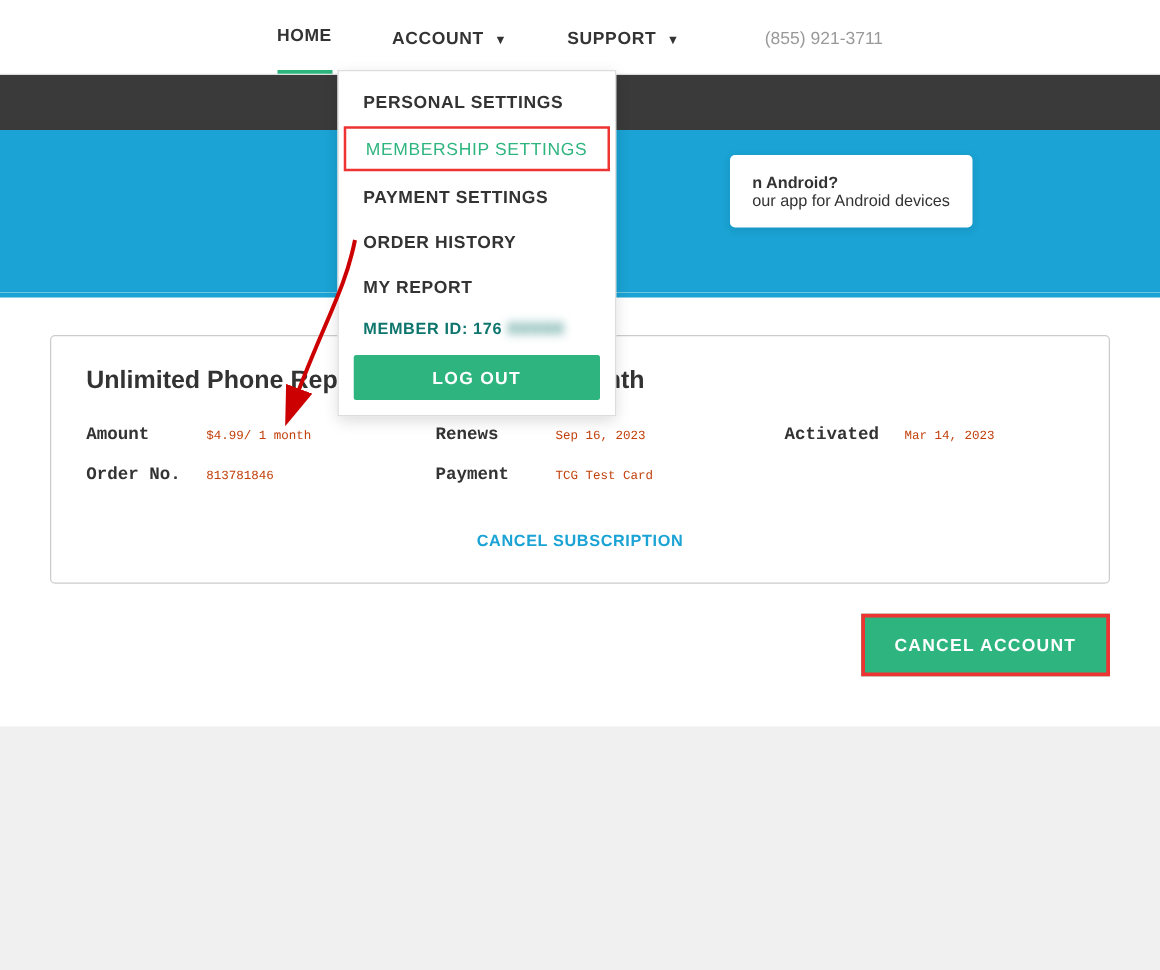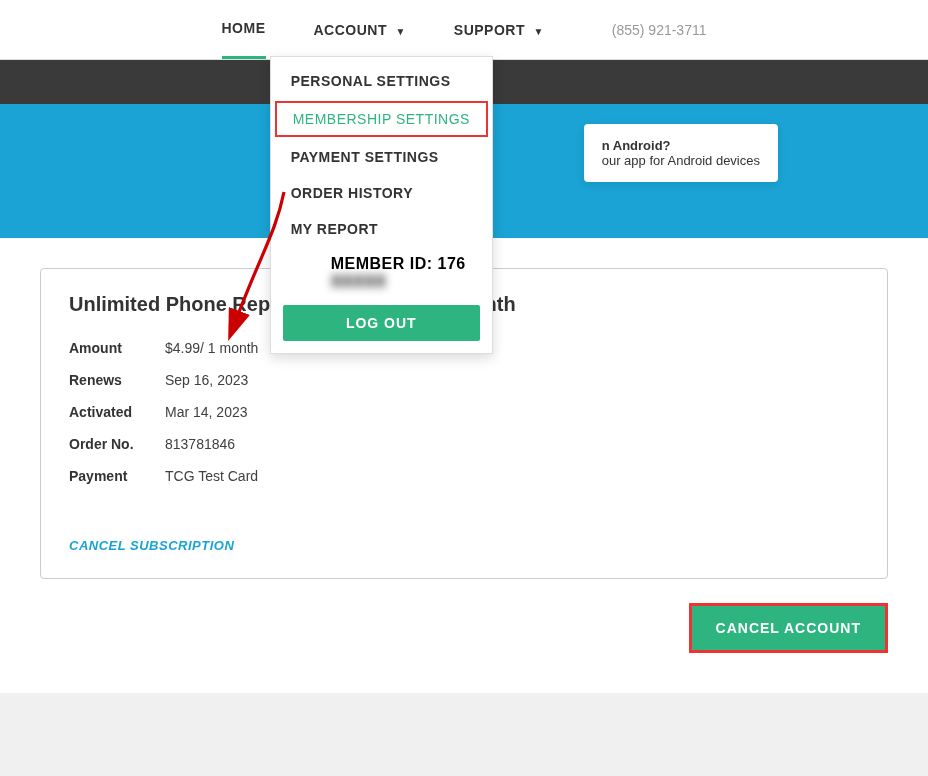--- a/index.html
+++ b/index.html
@@ -86,23 +86,22 @@
     }
     .dropdown-item.highlighted {
       color: #2eb57f;
       font-weight: 500;
       border: 2px solid #e33;
       margin: 2px 4px;
       padding: 8px 16px;
     }
     .dropdown-divider-item {
       padding: 8px 20px;
-      font-size: 16px;
-      color: #000000;
-      margin-left: 40px;
+      font-size: 13px;
+      color: #0f766e;
     }
     .dropdown-divider-item strong {
       font-weight: 700;
     }
     .logout-btn {
       background: #2eb57f;
       color: #fff;
       text-align: center;
       font-size: 14px;
       font-weight: 700;
@@ -160,43 +159,43 @@
       background: #fff;
     }
     .membership-title {
       font-size: 20px;
       font-weight: 700;
       color: #333;
       margin-bottom: 24px;
     }
     .membership-details {
       display: grid;
-      grid-template-columns: 1fr;
+      grid-template-columns: 1fr 1fr 1fr;
       gap: 16px 48px;
+      font-family: Liberation Mono, monospace;
     }
     .detail-row {
       display: flex;
       gap: 16px;
       align-items: baseline;
     }
     .detail-label {
       font-weight: 700;
       font-size: 14px;
       color: #333;
       min-width: 80px;
     }
     .detail-value {
-      font-size: 14px;
-      color: #404040;
+      font-size: 10px;
+      color: #c2410c;
     }
     .cancel-subscription-link {
-      text-align: left;
+      text-align: center;
       margin-top: 20px;
       padding-top: 16px;
-      font-style: italic;
     }
     .cancel-subscription-link a {
       color: #1aa3d4;
       font-size: 13px;
       font-weight: 700;
       letter-spacing: 0.5px;
       text-decoration: none;
       cursor: pointer;
     }
 

